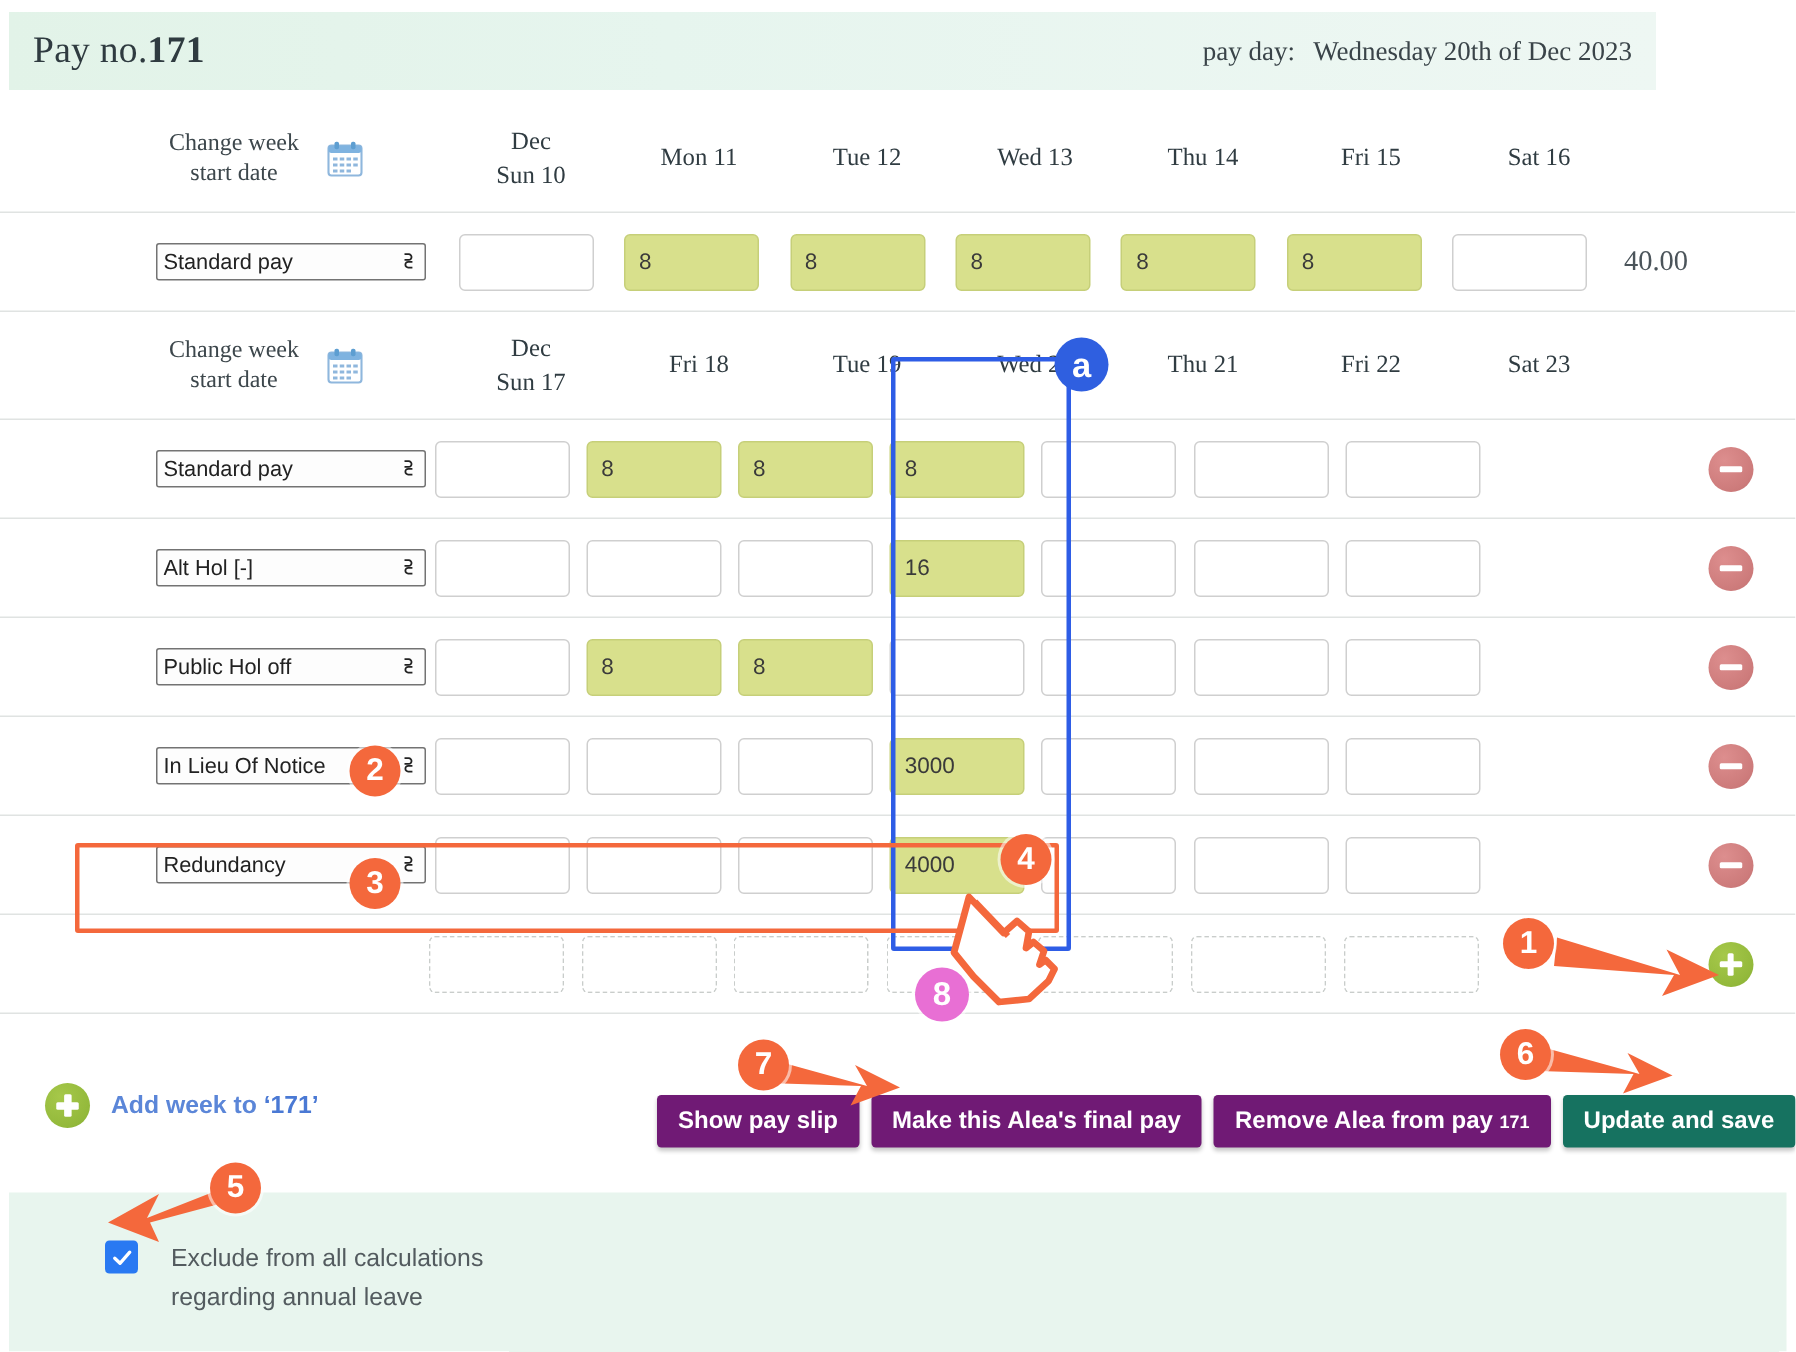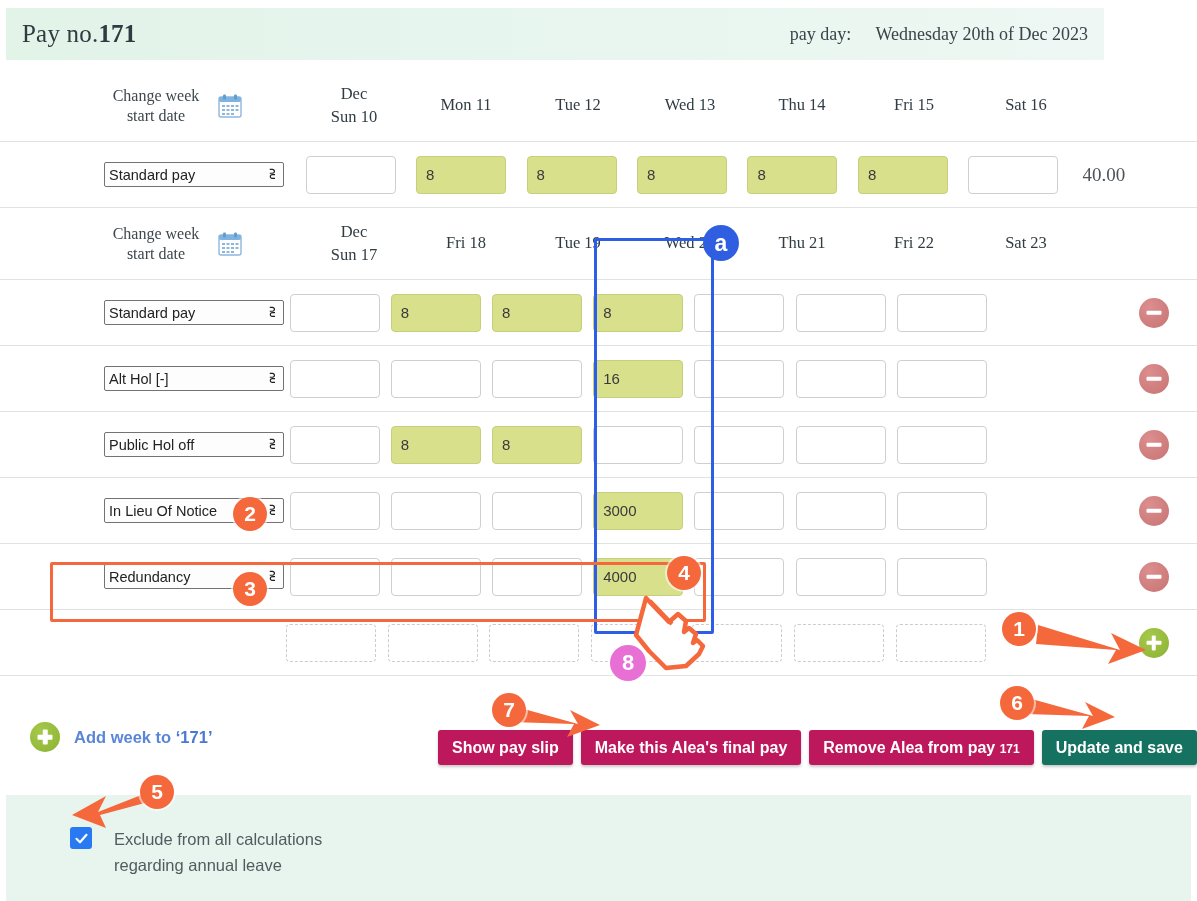--- a/index.html
+++ b/index.html
@@ -21,21 +21,21 @@
   }
   .header-title {
     font-family:"Liberation Serif", serif;
     font-size:25px; color:#2f3b40; letter-spacing:0.2px;
   }
   .header-title b { font-weight:bold; }
   .header-right {
     font-family:"Liberation Serif", serif;
     font-size:18px; color:#3a4449;
   }
-  .header-right .lbl { margin-right:20px; }
+  .header-right .lbl { margin-right:8px; }
 
   
   .sheet { position:absolute; left:0; top:70px; width:1197px; }
 
   .row {
     position:relative;
     display:flex; align-items:center;
     width:1197px;
   }
   .sep { border-bottom:1px solid #e0e3e2;padding-left:48px; }
@@ -148,21 +148,21 @@
     position:absolute; left:438px; top:30px;
     display:flex; align-items:center; gap:8px;
   }
   button.btn {
     height:35px; border:none; border-radius:3px;
     font-family:"Liberation Sans", sans-serif;
     font-size:16px; font-weight:bold; color:#ffffff;
     padding:0 14px; cursor:pointer;
     box-shadow:0 2px 3px rgba(0,0,0,0.22);
   }
-  button.btn.dark { background:#be185d;text-align:right; }
+  button.btn.dark { background:#701a75;text-align:right; }
   button.btn.teal { background:#167260; }
   button.btn .small { font-size:12px; font-weight:bold; }
 
   
   .exclude-strip {
     position:absolute; left:6px; top:795px; width:1185px; height:106px;
     background:#e8f5ee;
   }
   .excl-inner { position:absolute; left:64px; top:32px; display:flex; gap:22px; }
   .chk {

